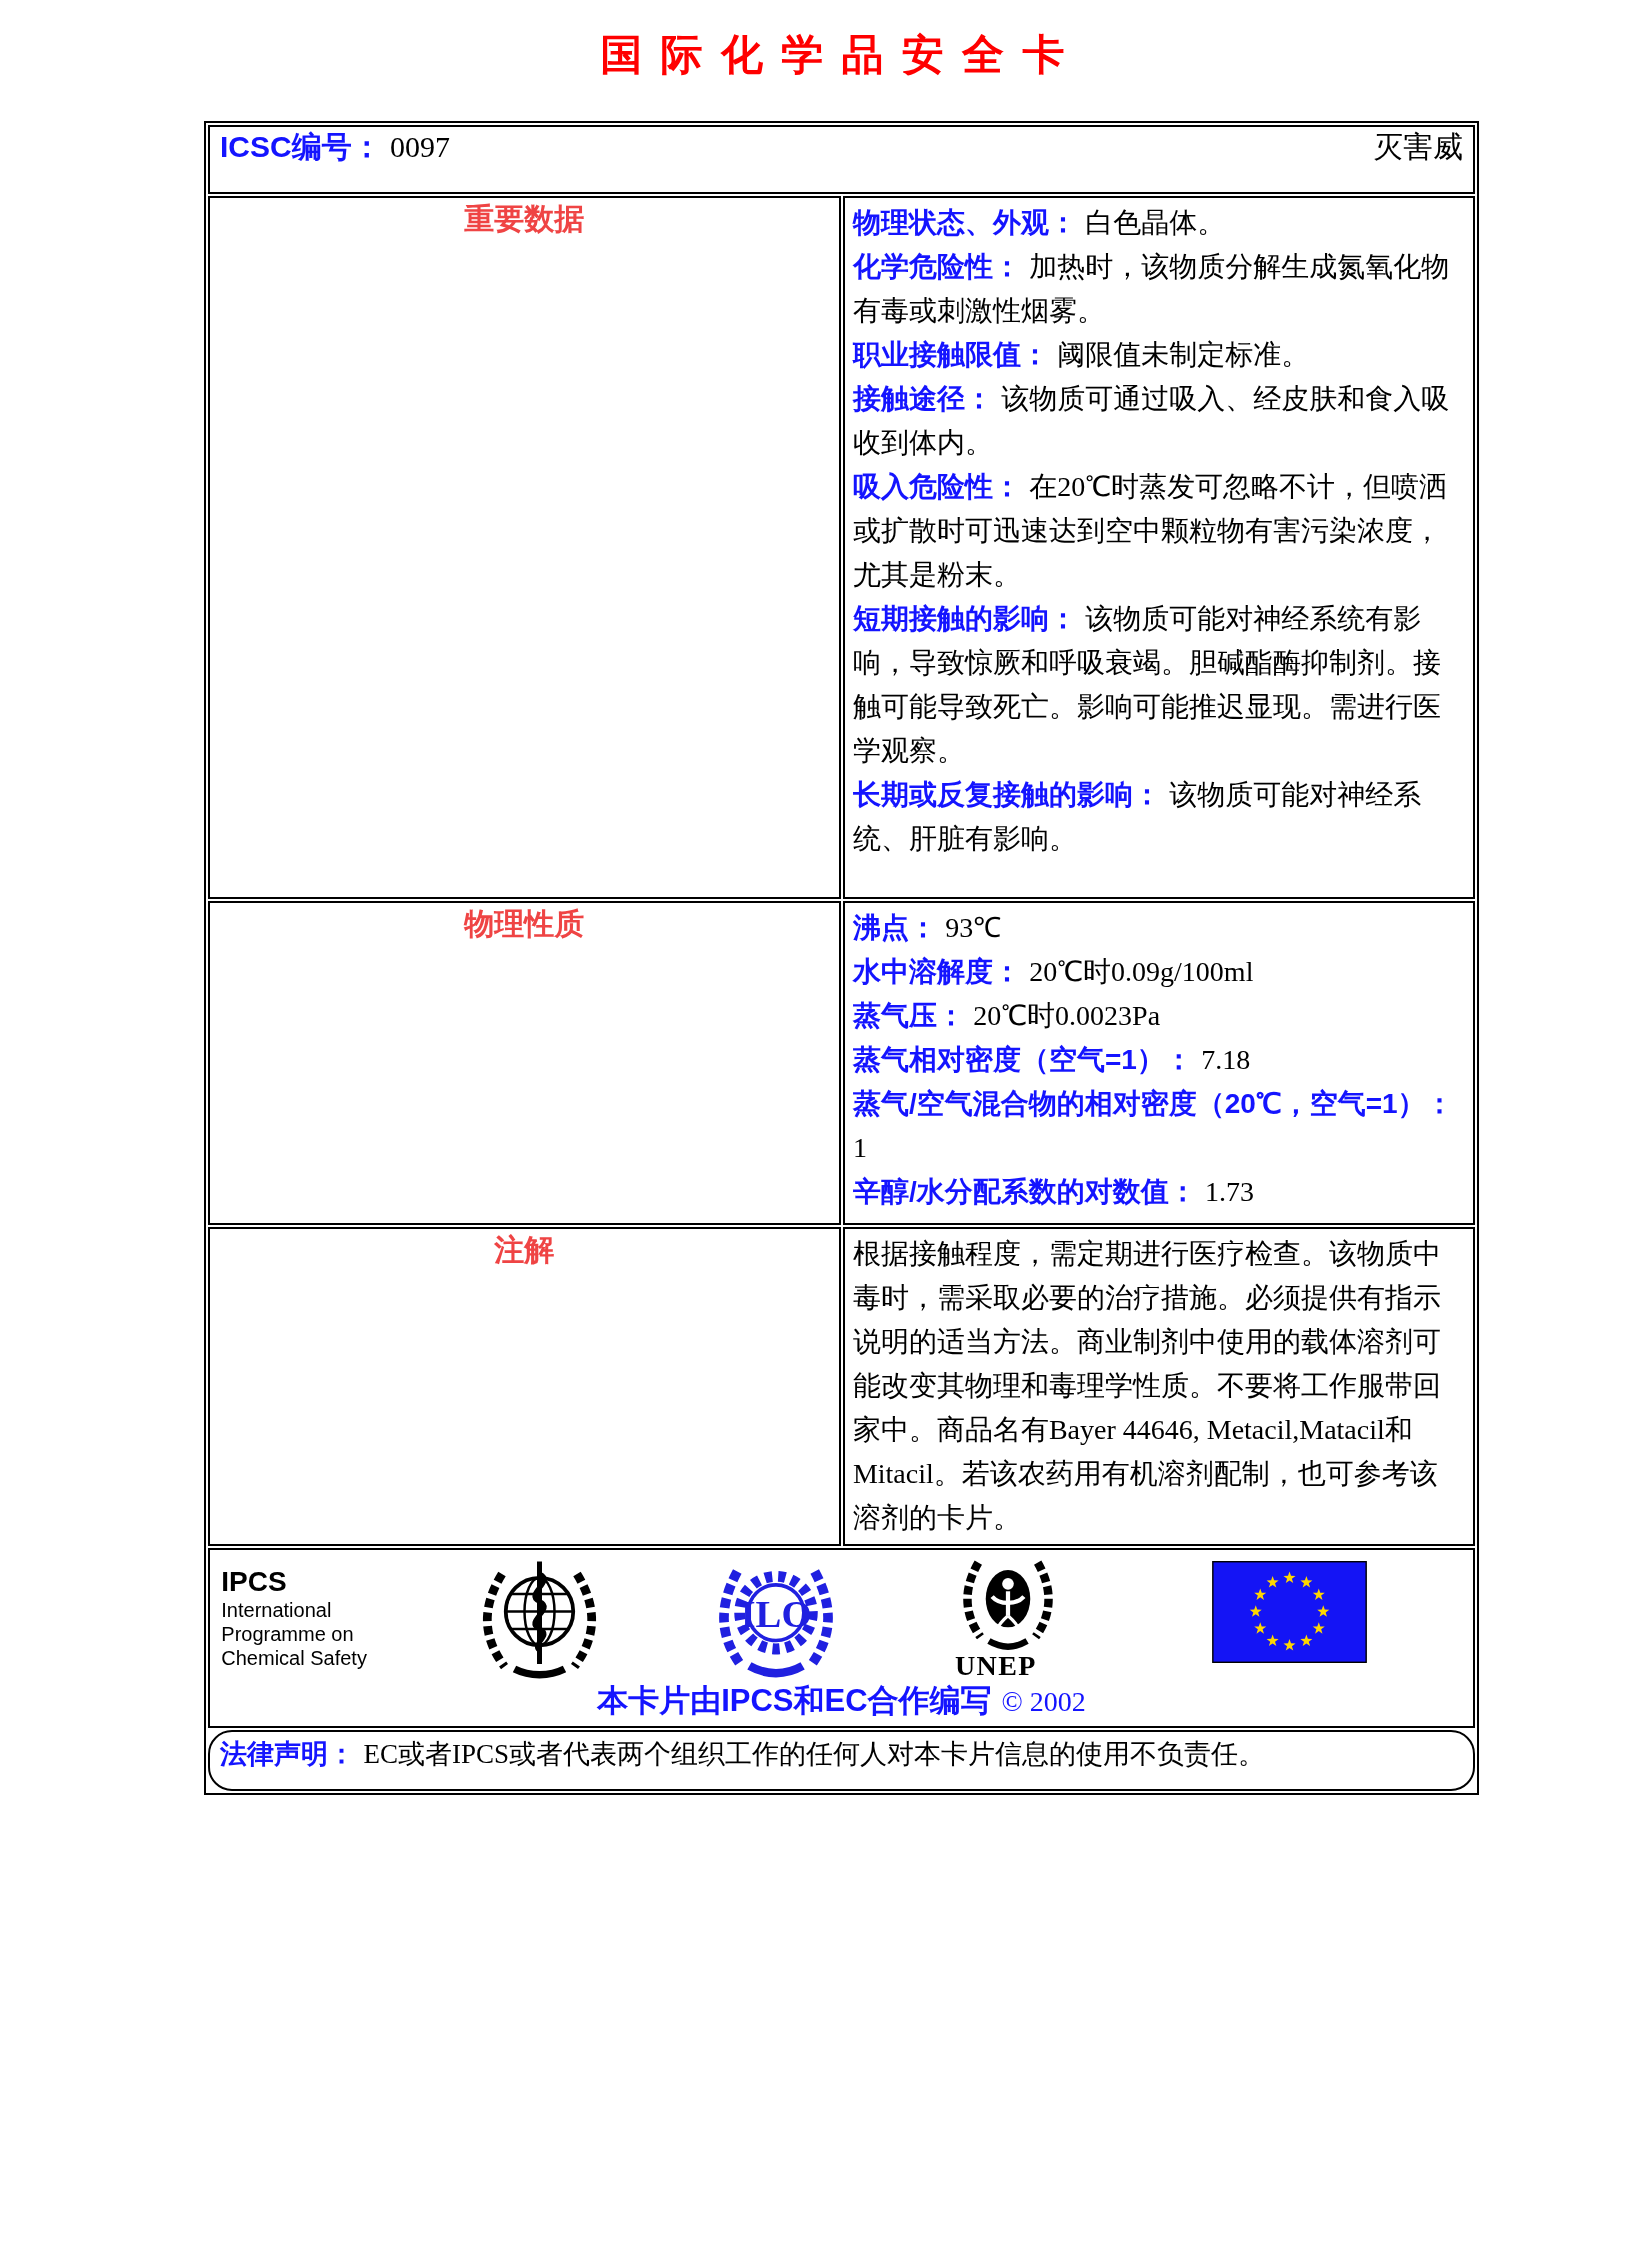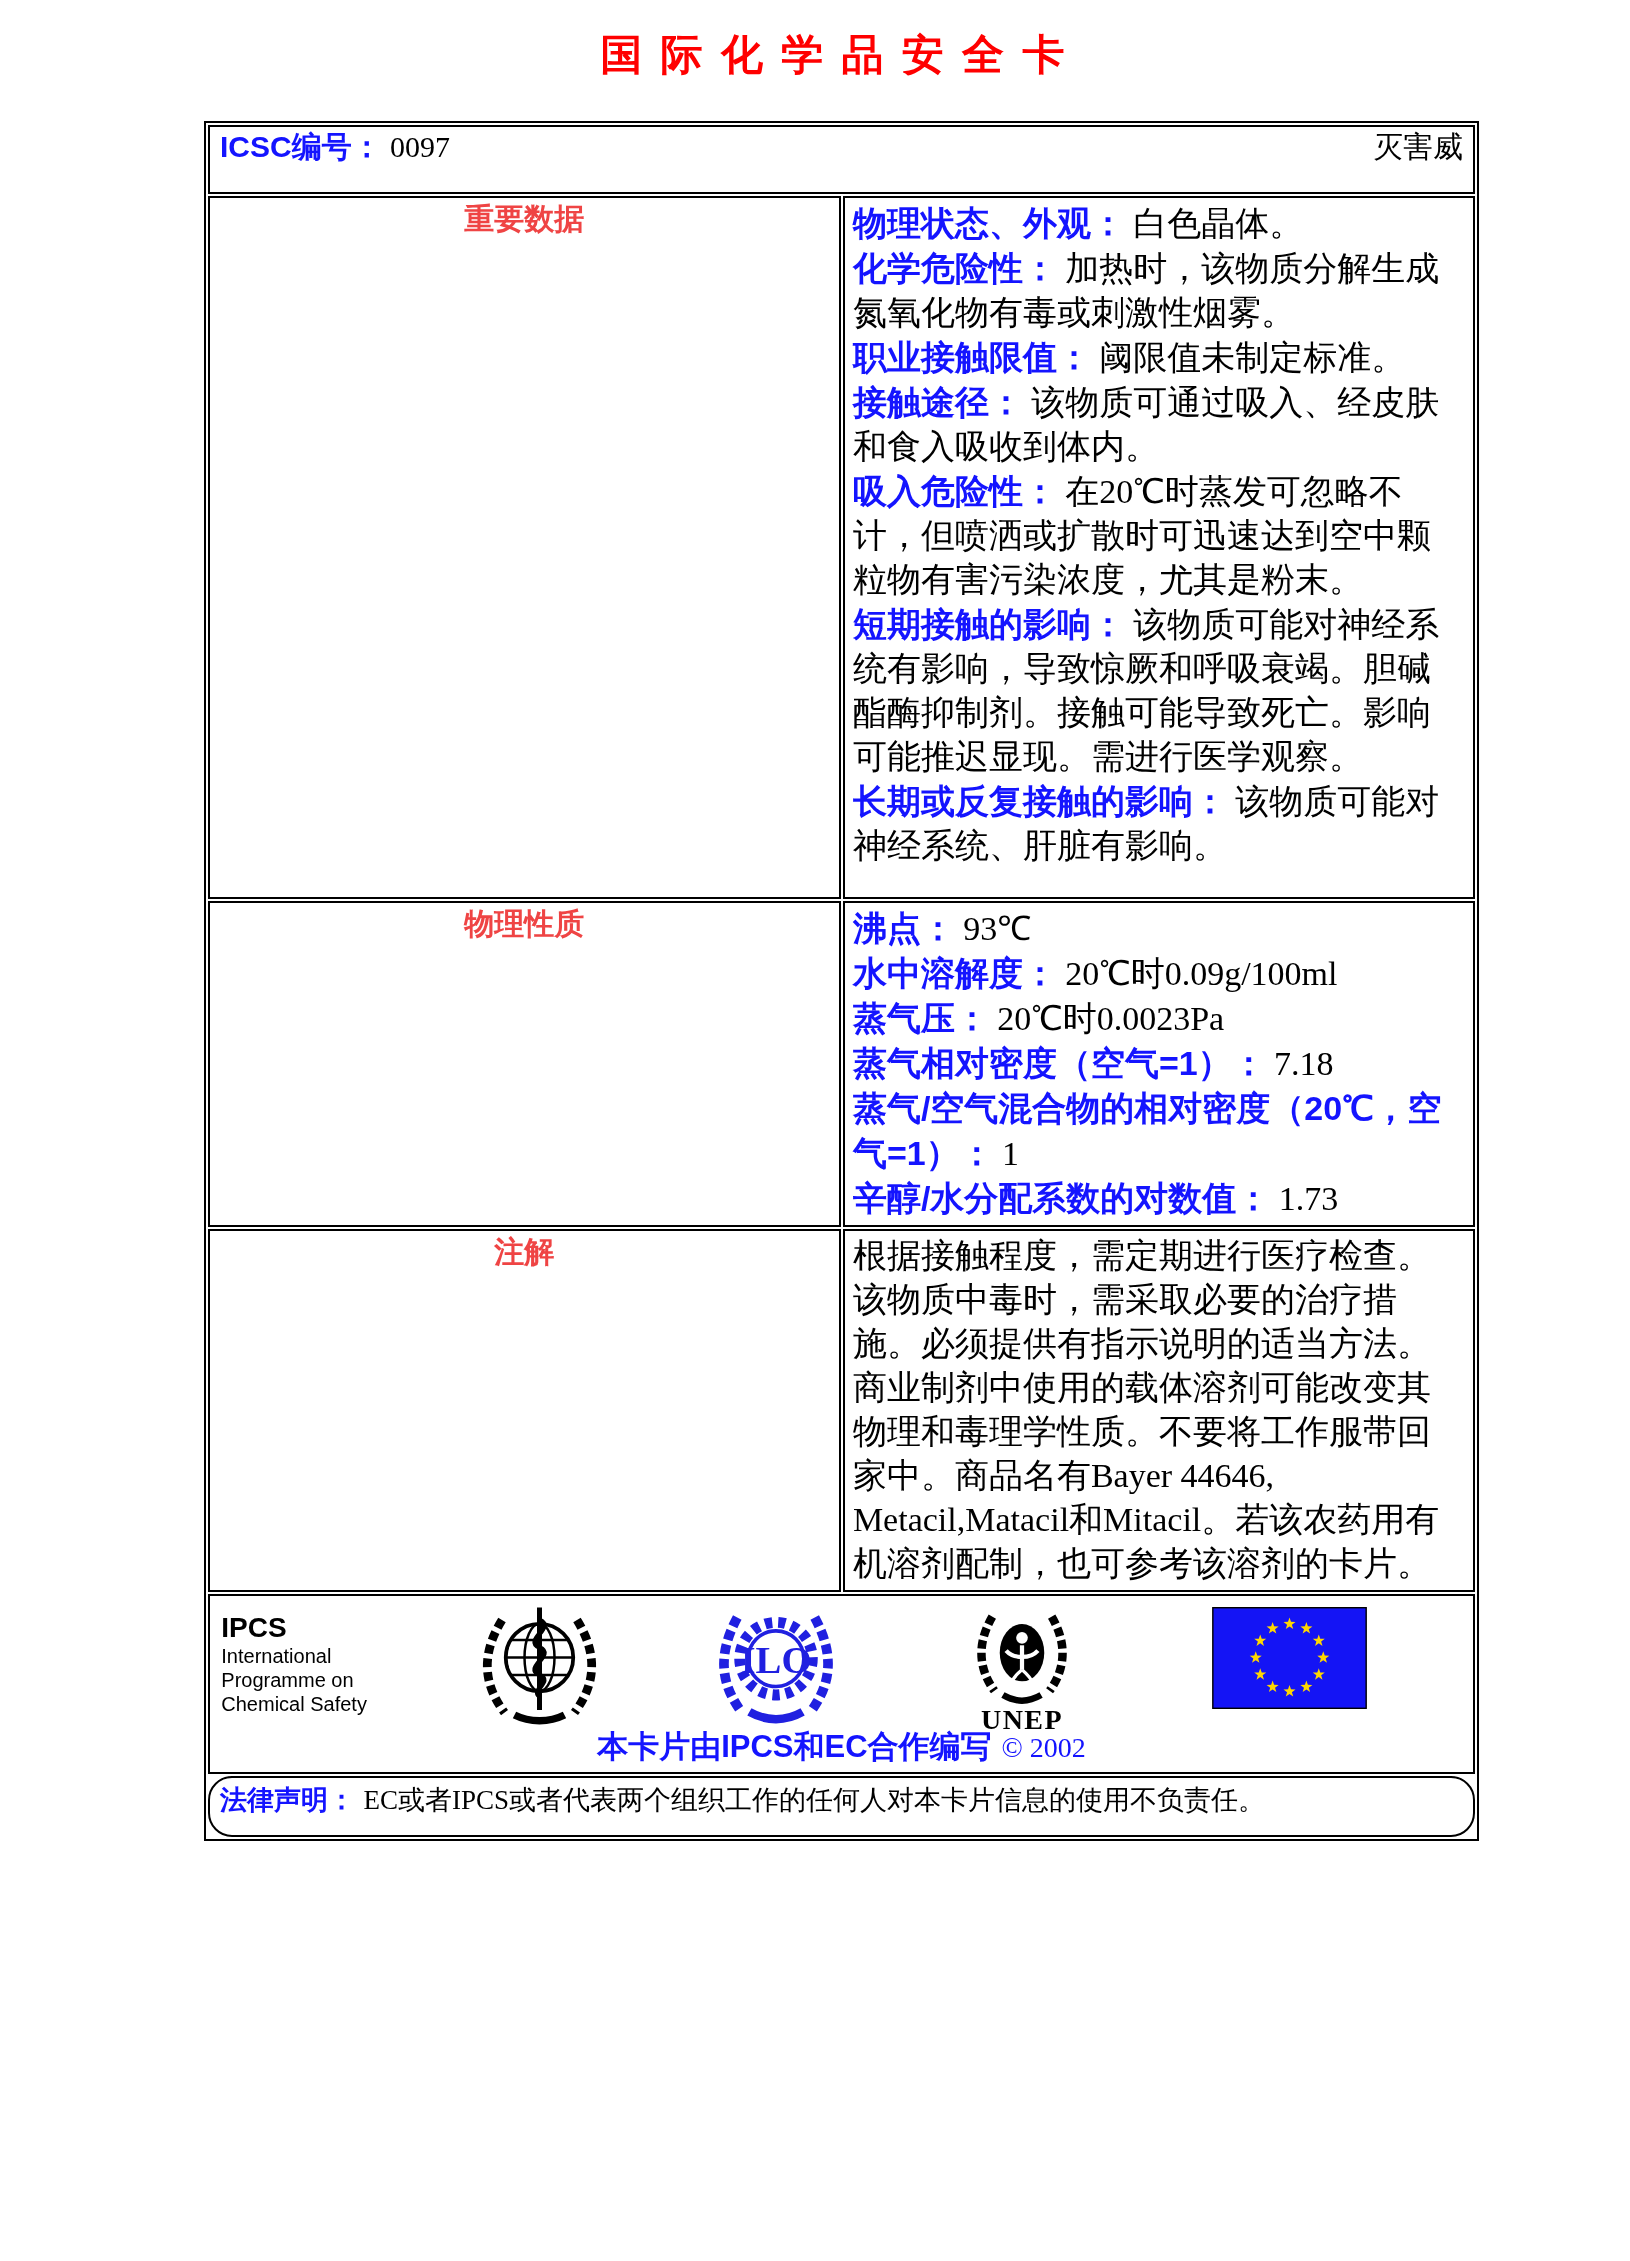--- a/index.html
+++ b/index.html
@@ -16,39 +16,39 @@
   table.icsc{
     width:100%;border-collapse:separate;border-spacing:2.8px;
     border:2.1px solid #000;table-layout:fixed;
   }
   table.icsc td{border:2.1px solid #000;vertical-align:top;background:#fff;}
   td.lblcell{
     width:175px;text-align:center;vertical-align:middle;
     color:#ef4444;font-weight:bold;font-size:30px;
     font-family:"Liberation Sans",sans-serif;
   }
-  td.content{padding:2.8px 10px 4.2px 8.4px;font-size:34px;line-height:44px;}
+  td.content{padding:2.8px 10px 4.2px 8.4px;font-size:28px;line-height:44px;}
   .blab{
     color:#1414ff;font-weight:bold;font-family:"Liberation Sans",sans-serif;
     margin-right:8.4px;
   }
   .line{margin:0;}
   
   td.hdrcell{vertical-align:middle;padding:0 10px;}
   .hdr-flex{display:flex;justify-content:space-between;align-items:center;font-size:30px;}
   .hdr-left .blab{font-size:30px;}
   
   td.footcell{position:relative;padding:0;}
   .ipcs-block{position:absolute;left:11.3px;top:17px;line-height:1.1;}
   .ipcs-title{font-family:"Liberation Sans",sans-serif;font-weight:bold;font-size:28px;}
   .ipcs-sub{font-family:"Liberation Sans",sans-serif;font-size:20px;line-height:24px;}
   .logo{position:absolute;}
   .logo-who{left:266px;top:4.2px;}
   .logo-ilo{left:504px;top:7px;}
-  .logo-unep{left:745px;top:14px;text-align:center;width:134px;}
+  .logo-unep{left:745px;top:6px;width:134px;}
   .unep-word{font-family:"Liberation Serif",serif;font-weight:bold;font-size:28px;letter-spacing:1.4px;margin-top:-4.2px;}
   .logo-eu{left:1002px;top:11.3px;}
   .credit-line{
     position:absolute;left:0;right:0;bottom:4.2px;text-align:center;
     font-size:31px;font-weight:bold;color:#1414ff;
     font-family:"Liberation Sans",sans-serif;
   }
   .credit-copy{font-weight:normal;font-size:28px;font-family:"Liberation Serif",serif;color:#1414ff;margin-left:10px;}
   
   td.legalcell{vertical-align:middle;padding:4.2px 10px;font-size:27px;line-height:37px;}

